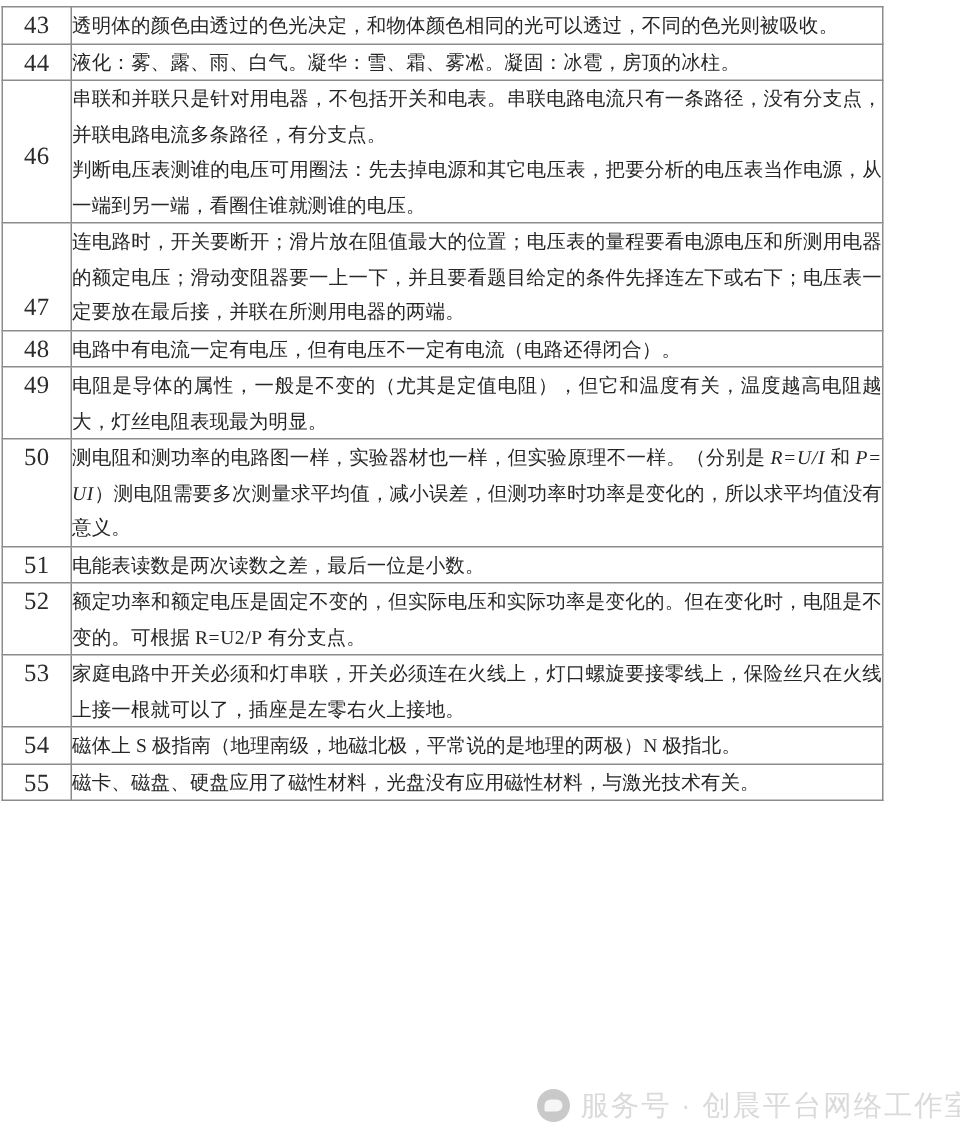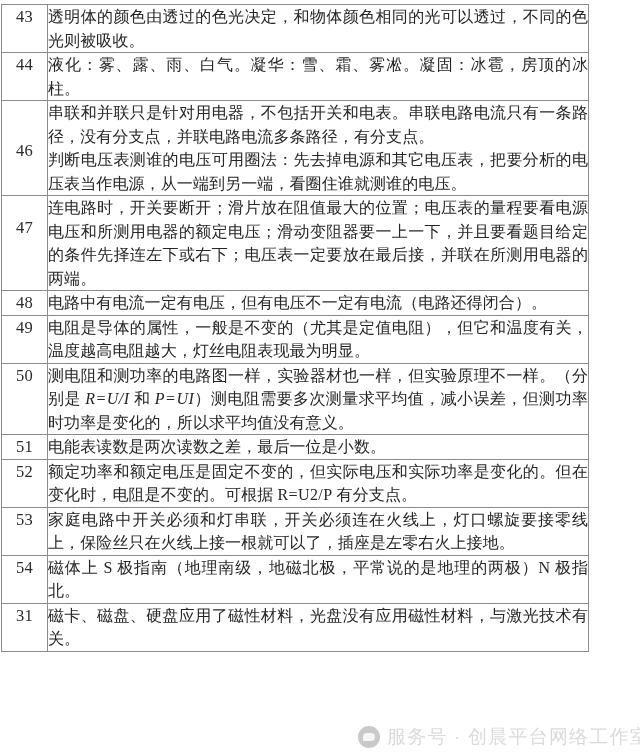--- a/index.html
+++ b/index.html
@@ -46,25 +46,25 @@
     color: #2b2b2b;
     font-family: "Liberation Serif", "DejaVu Serif", serif;
     padding-top: 3px;
     padding-bottom: 3px;
     letter-spacing: 0.3px;
   }
 
   
   td.num-cell.mid2 { }
   td.num-cell.mid4 { padding-top: 38px; }
-  td.num-cell.mid5 { padding-top: 20px; }
+  td.num-cell.mid5 { padding-top: 44px; }
 
   td.text-cell {
     padding: 3px 6px 3px 9px;
-    font-size: 16px;
+    font-size: 13px;
     line-height: 23.5px;
     letter-spacing: 0.1px;
     color: #262626;
     text-align: justify;
     text-justify: inter-ideograph;
     word-break: break-all;
     font-family: "Liberation Serif", "DejaVu Serif", serif;
   }
 
   td.text-cell p {
@@ -200,21 +200,21 @@
       </tr>
 
       <tr>
         <td class="num-cell">54</td>
         <td class="text-cell">
           <p>磁体上 S 极指南（地理南级，地磁北极，平常说的是地理的两极）N 极指北。</p>
         </td>
       </tr>
 
       <tr>
-        <td class="num-cell">31</td>
+        <td class="num-cell">55</td>
         <td class="text-cell">
           <p>磁卡、磁盘、硬盘应用了磁性材料，光盘没有应用磁性材料，与激光技术有关。</p>
         </td>
       </tr>
 
 
 
     </tbody>
   </table>
 

